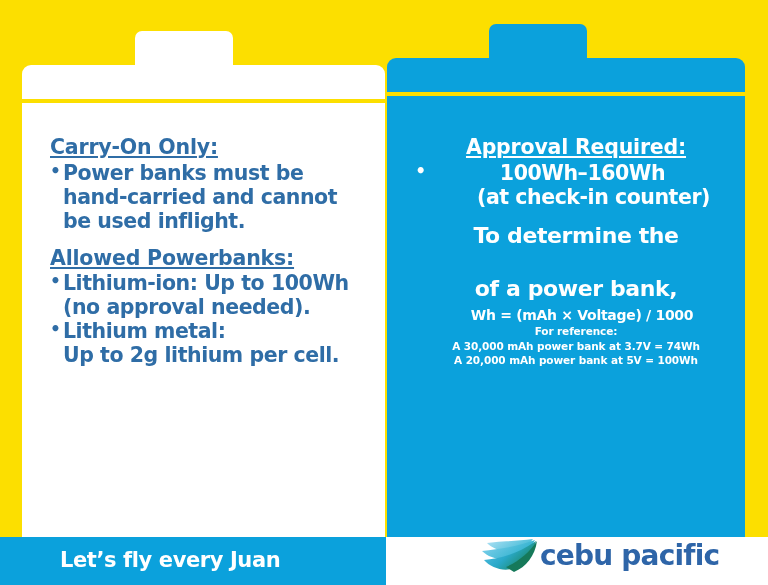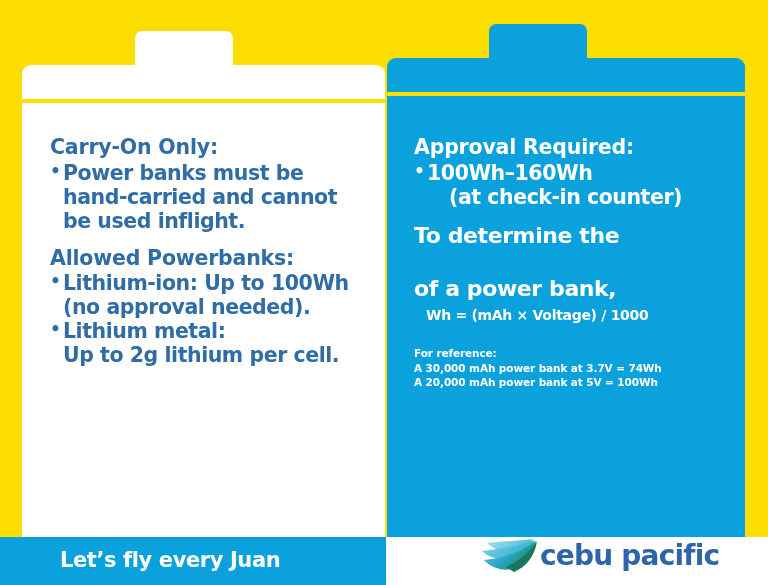--- a/index.html
+++ b/index.html
@@ -67,28 +67,30 @@
     left: 50px;
     top: 136px;
     width: 336px;
     color: #2f6da6;
   }
   #right-text {
     left: 414px;
     top: 136px;
     width: 324px;
     color: #ffffff;
+    text-align: center;
   }
   .heading {
     font-family: "DejaVu Sans", sans-serif;
     font-weight: bold;
     font-size: 20.5px;
     line-height: 1.16;
     letter-spacing: -0.2px;
     margin: 0 0 1px 0;
+    text-decoration: underline;
   }
   .bullet-row {
     display: flex;
     align-items: flex-start;
     font-family: "DejaVu Sans", sans-serif;
     font-weight: bold;
     font-size: 20.5px;
     line-height: 1.17;
     letter-spacing: -0.45px;
   }
@@ -120,21 +122,21 @@
     margin: 4px 0 0 12px;
   }
   .fineprint {
     font-family: "DejaVu Sans", sans-serif;
     font-weight: bold;
     font-size: 10.5px;
     line-height: 1.38;
     letter-spacing: -0.1px;
     margin: 0;
   }
-  .fineprint-block { margin-top: 22px; }
+  .fineprint-block { }
 
   
   #footer-bar {
     position: absolute;
     left: 0;
     top: 537px;
     width: 386px;
     height: 48px;
     background: #0ba1dc;
     z-index: 6;

